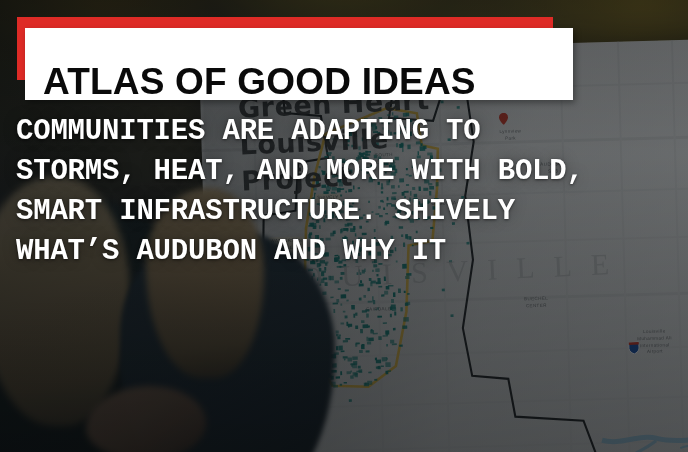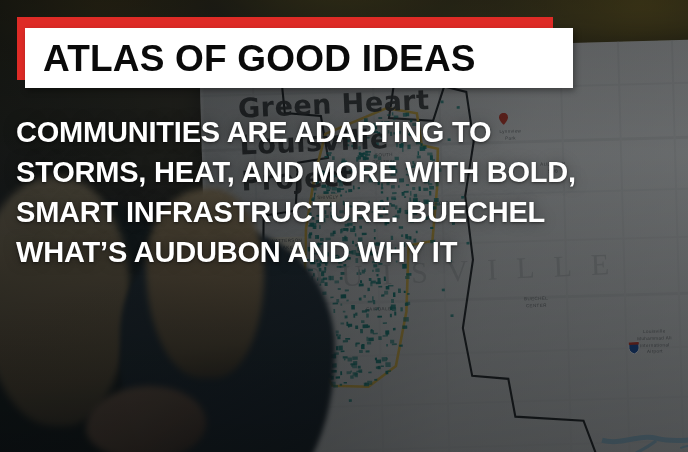--- a/index.html
+++ b/index.html
@@ -195,44 +195,44 @@
   }
   .title-red {
     position:absolute;
     left:0; top:0;
     width:536px; height:63px;
     background:#de2b26;
   }
   .title-card {
     position:absolute;
     left:8px; top:11px;
-    width:548px; height:60px;
+    width:548px; height:72px;
     background:#ffffff;
     box-shadow:2px 3px 6px rgba(0,0,0,.35);
     display:flex;
-    align-items:center;
+    align-items:flex-end;
   }
   .title-text {
     font-family:"Liberation Sans", sans-serif;
     font-weight:700;
     font-size:37px;
     line-height:1;
     letter-spacing:.2px;
     color:#0a0a0a;
     padding-left:18px;
     white-space:nowrap;
   }
 
   .deck {
     position:absolute;
     left:16px; top:112px;
     width:620px;
   }
   .deck-line {
-    font-family:Liberation Sans, sans-serif;
+    font-family:Liberation Mono, monospace;
     font-weight:700;
     font-size:29px;
     line-height:40px;
     letter-spacing:-.2px;
     color:#ffffff;
     white-space:nowrap;
     text-shadow:0 1px 3px rgba(0,0,0,.55), 0 0 14px rgba(0,0,0,.35);
   }
 </style>
 </head>
@@ -874,17 +874,17 @@
   <div class="title-wrap">
     <div class="title-red"></div>
     <div class="title-card">
       <div class="title-text">ATLAS OF GOOD IDEAS</div>
     </div>
   </div>
 
   <div class="deck" id="deck">
       <div class="deck-line">COMMUNITIES ARE ADAPTING TO</div>
       <div class="deck-line">STORMS, HEAT, AND MORE WITH BOLD,</div>
-      <div class="deck-line">SMART INFRASTRUCTURE. BUECHEL</div>
+      <div class="deck-line">SMART INFRASTRUCTURE. SHIVELY</div>
       <div class="deck-line">WHAT’S AUDUBON AND WHY IT</div>
     </div>
 
 </div>
 
 </body></html>

